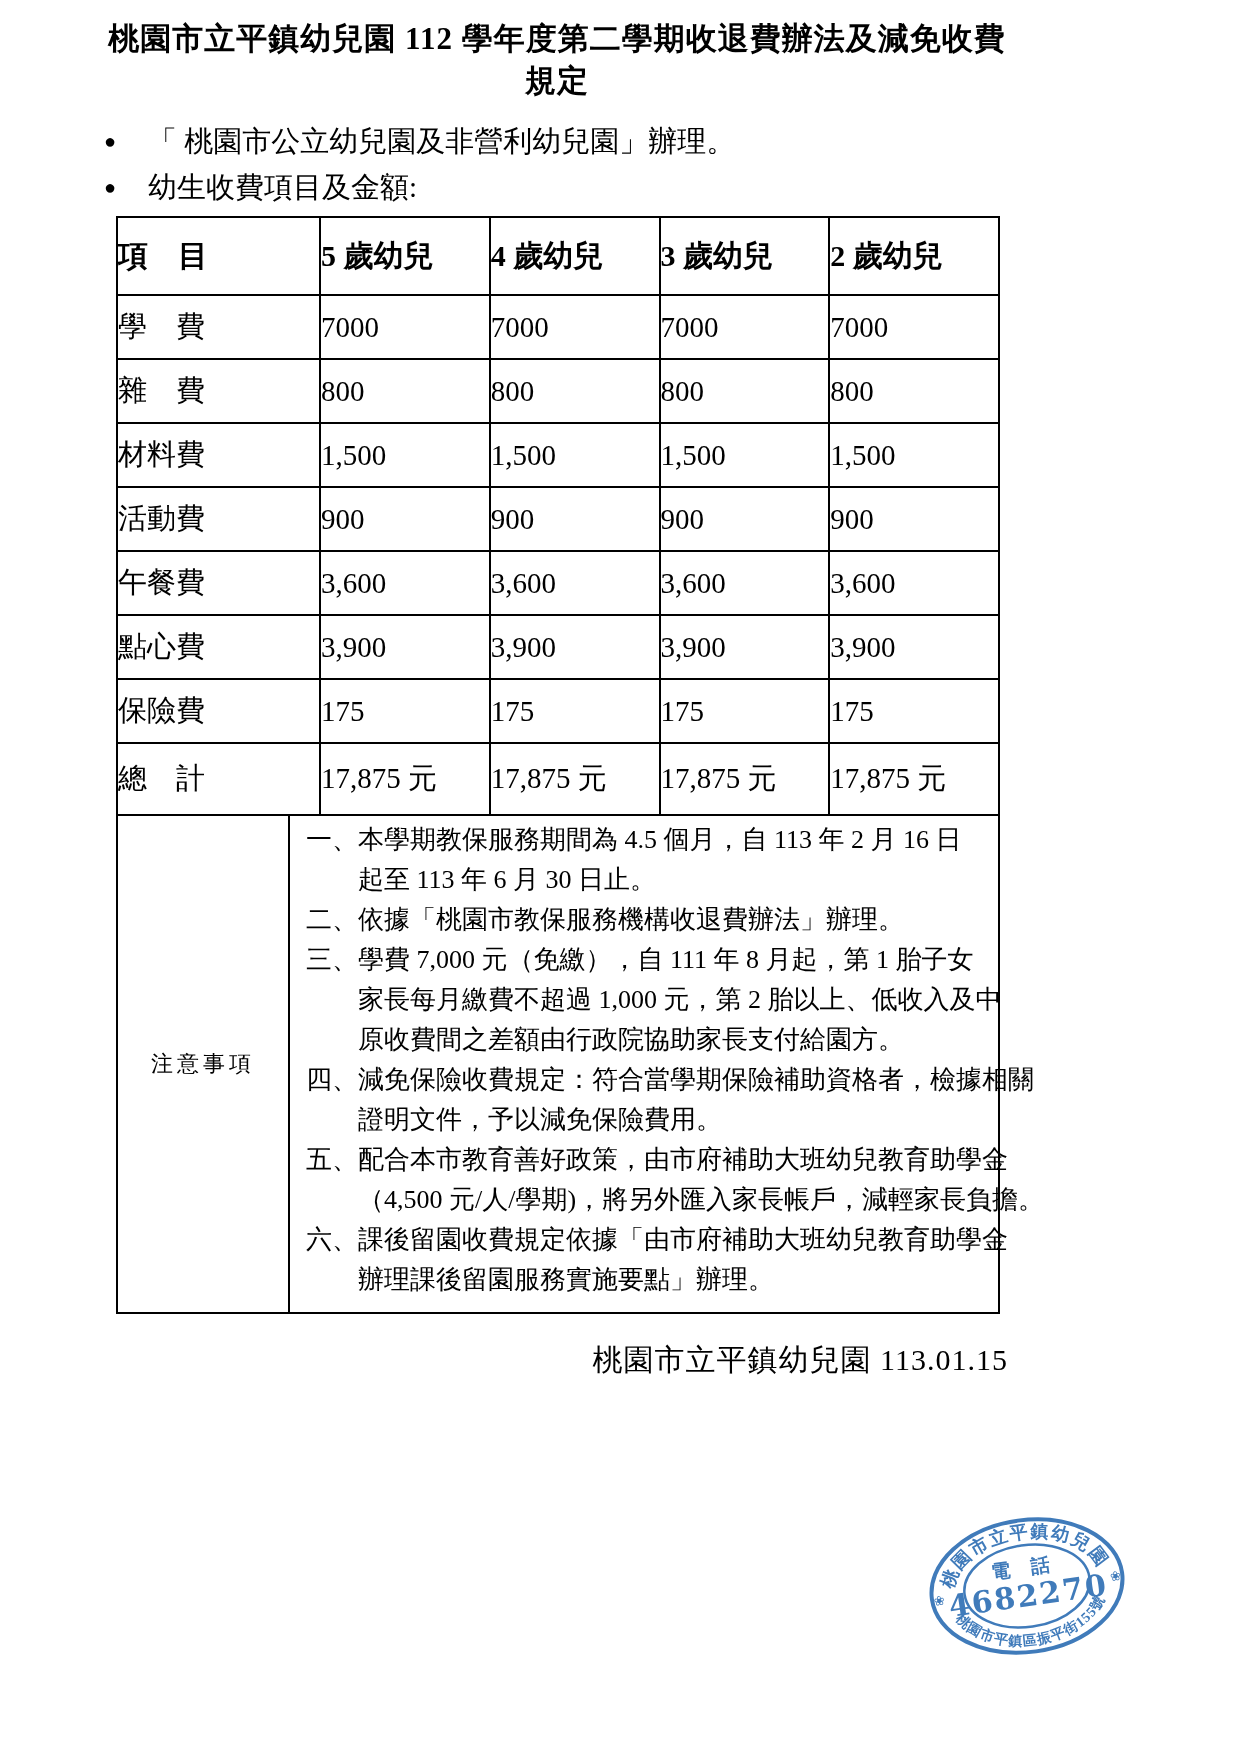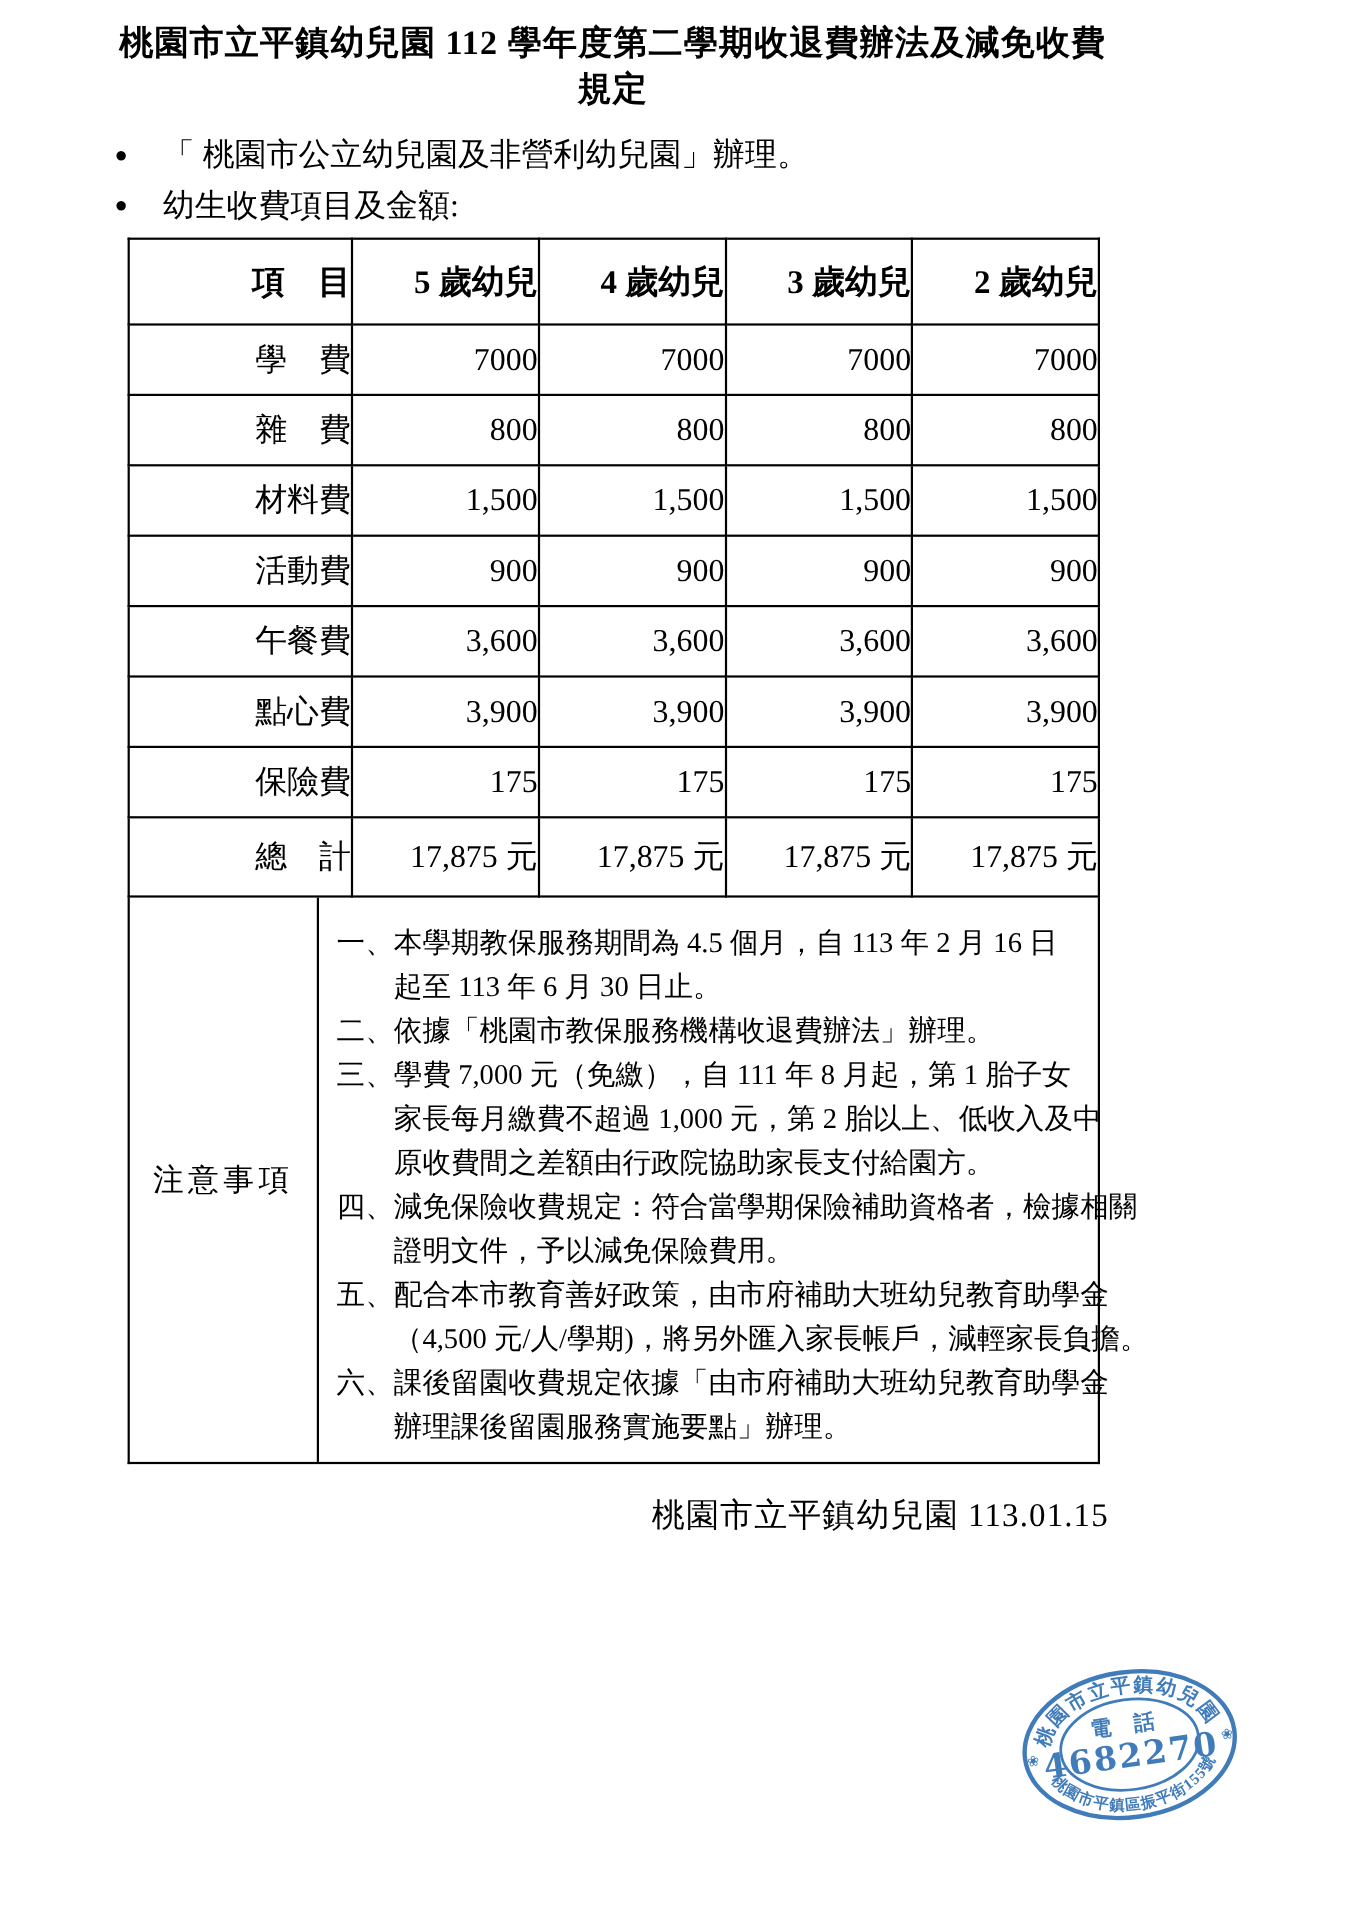--- a/index.html
+++ b/index.html
@@ -16,39 +16,39 @@
   .bullet-item{display:flex;align-items:flex-start;margin:0 0 4px 0;}
   .dot{font-size:20px;line-height:42px;width:44px;flex:0 0 44px;}
   .bullet-text{font-size:29px;line-height:42px;}
   .bullet-text div{white-space:nowrap;}
 
   table.fee{
     border-collapse:collapse;margin:8px 0 0 12px;width:884px;
     table-layout:fixed;
   }
   table.fee th,table.fee td{
-    border:2px solid #000;text-align:right;vertical-align:middle;
+    border:2px solid #000;text-align:left;vertical-align:middle;
     font-size:29px;padding:0;
   }
   table.fee th{font-size:30px;font-weight:bold;height:76px;}
   table.fee td{height:62px;}
   table.fee .col-label{width:203px;}
   table.fee .total-row td{height:70px;}
   table.fee .note-row td{height:56px;font-size:29px;}
 
   .notes-box{
     display:flex;margin-left:12px;width:884px;
     border:2px solid #000;border-top:0;box-sizing:border-box;
   }
   .notes-label{
     flex:0 0 170px;border-right:2px solid #000;
     display:flex;align-items:center;justify-content:center;
-    font-size:28px;letter-spacing:4px;font-family:Liberation Mono, monospace;
-  }
-  .notes-content{flex:1;padding:21px 6px 12px 16px;}
+    font-size:22px;letter-spacing:4px;font-family:Liberation Mono, monospace;
+  }
+  .notes-content{flex:1;padding:4px 6px 12px 16px;}
   .note-line{
     font-size:26px;line-height:40px;white-space:nowrap;
   }
   .note-line.cont{padding-left:52px;}
 
   .doc-footer{
     text-align:right;font-size:30px;margin:26px 2px 0 0;
     letter-spacing:1px;
   }
 

